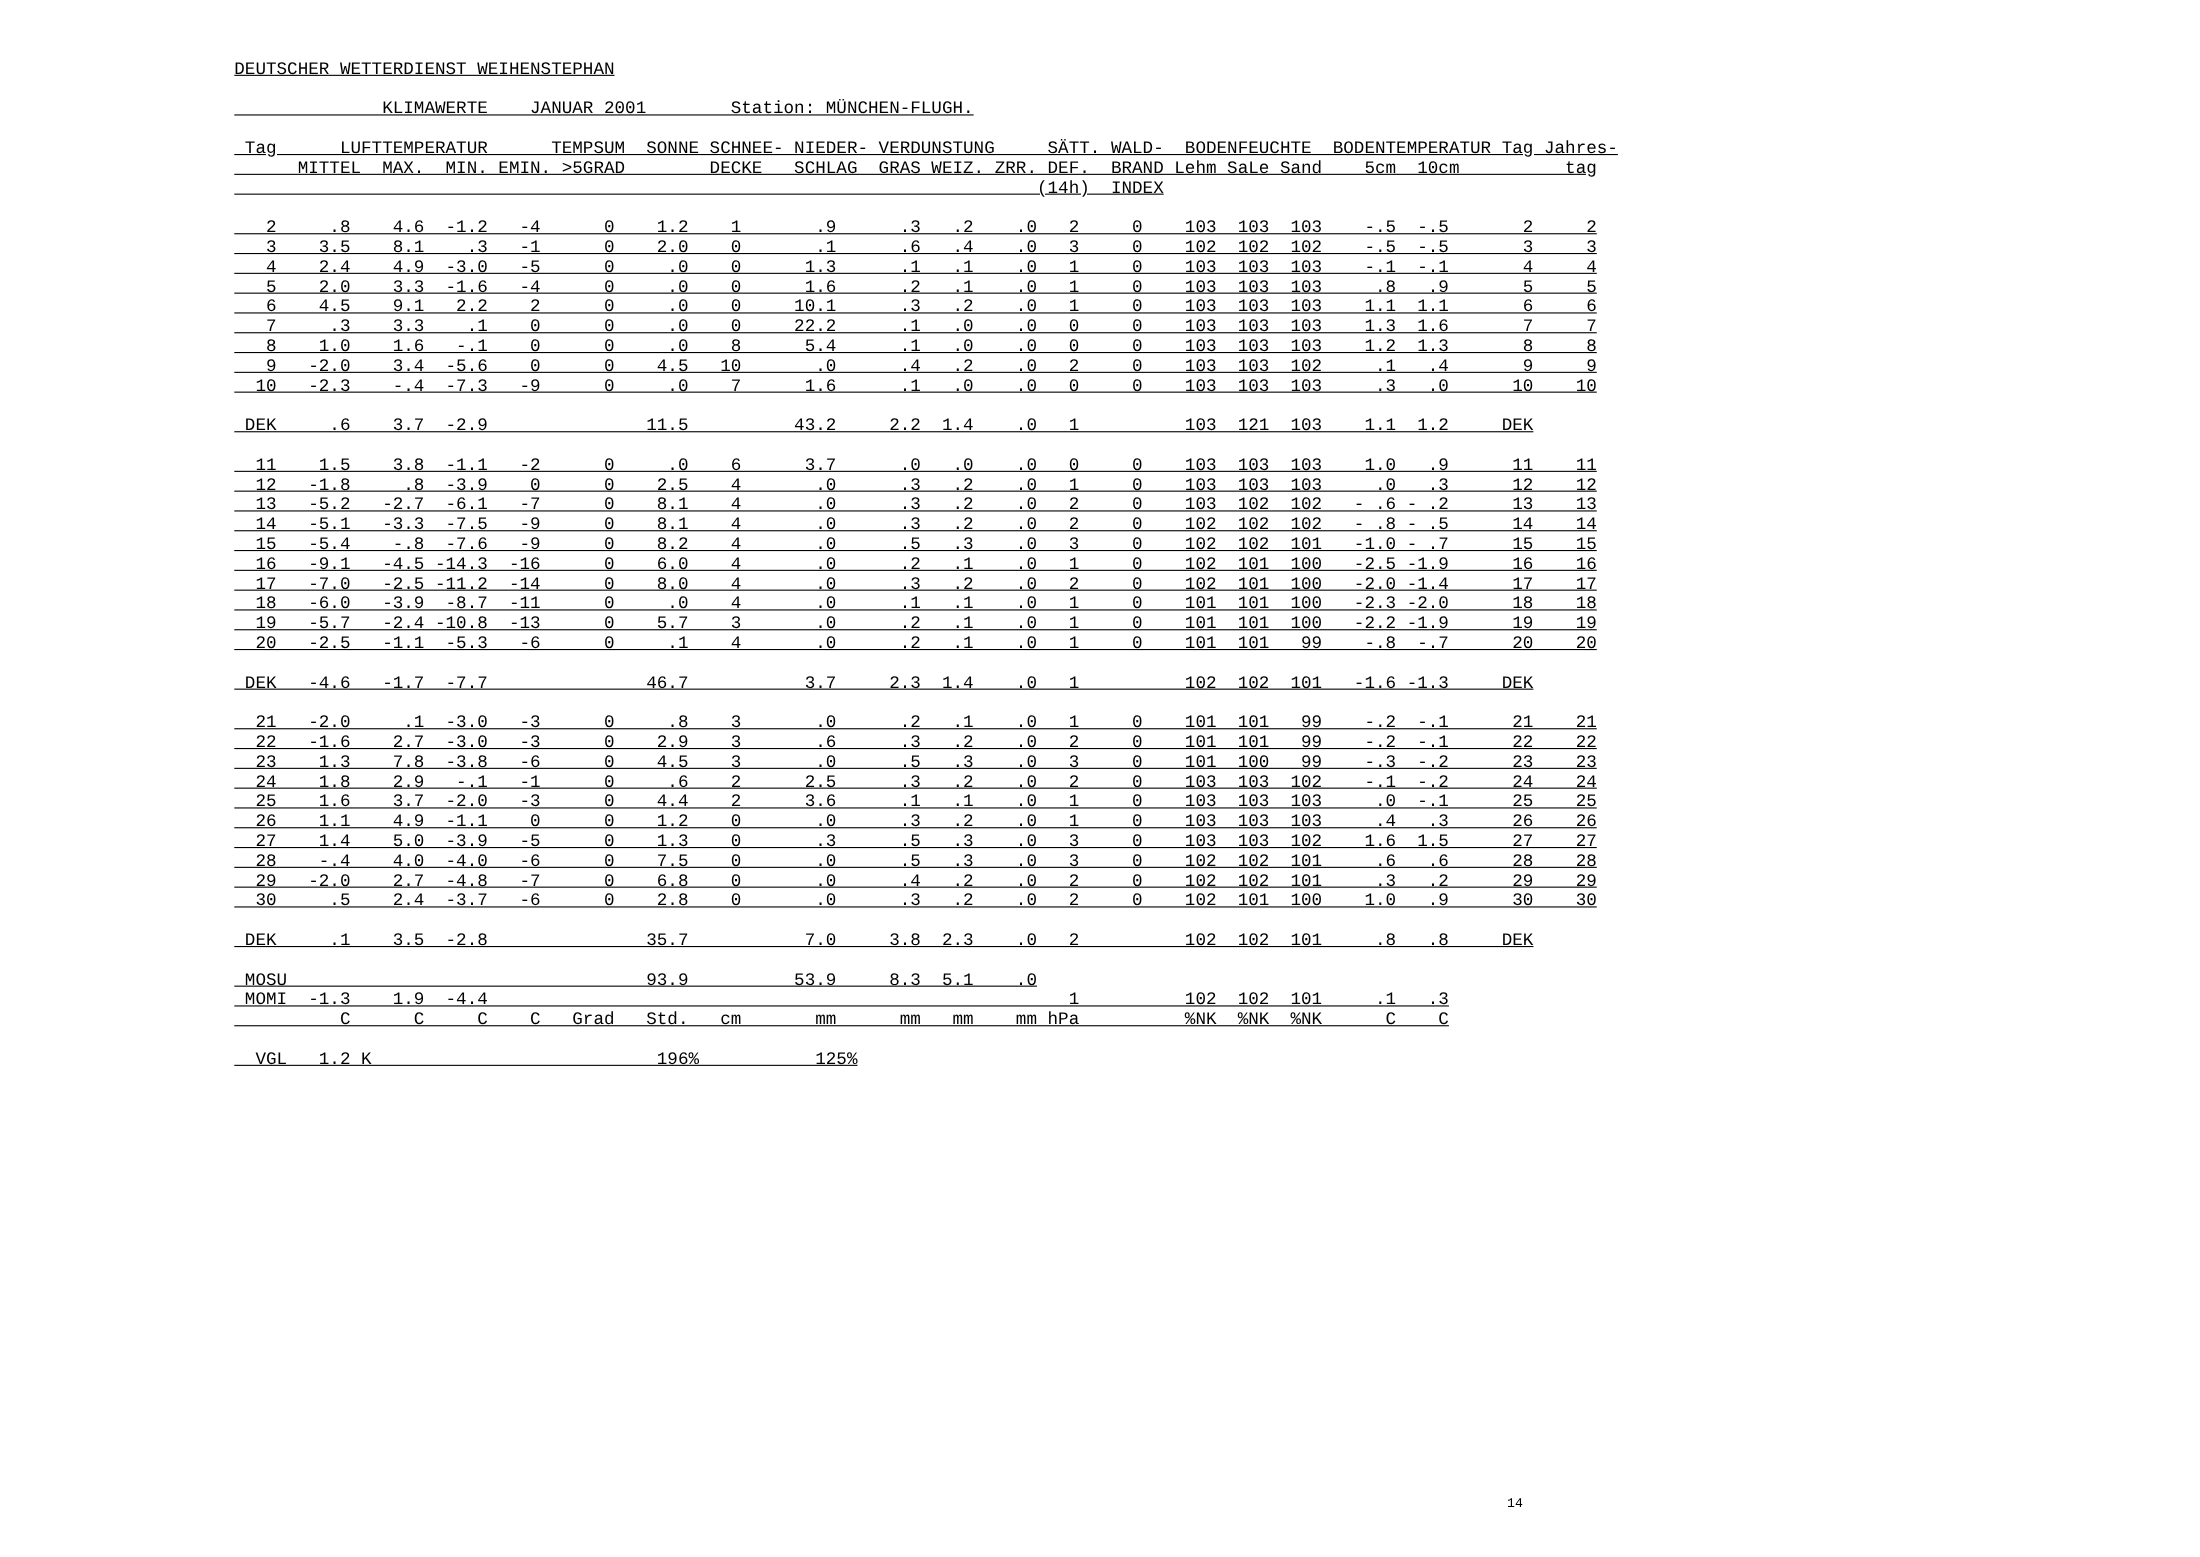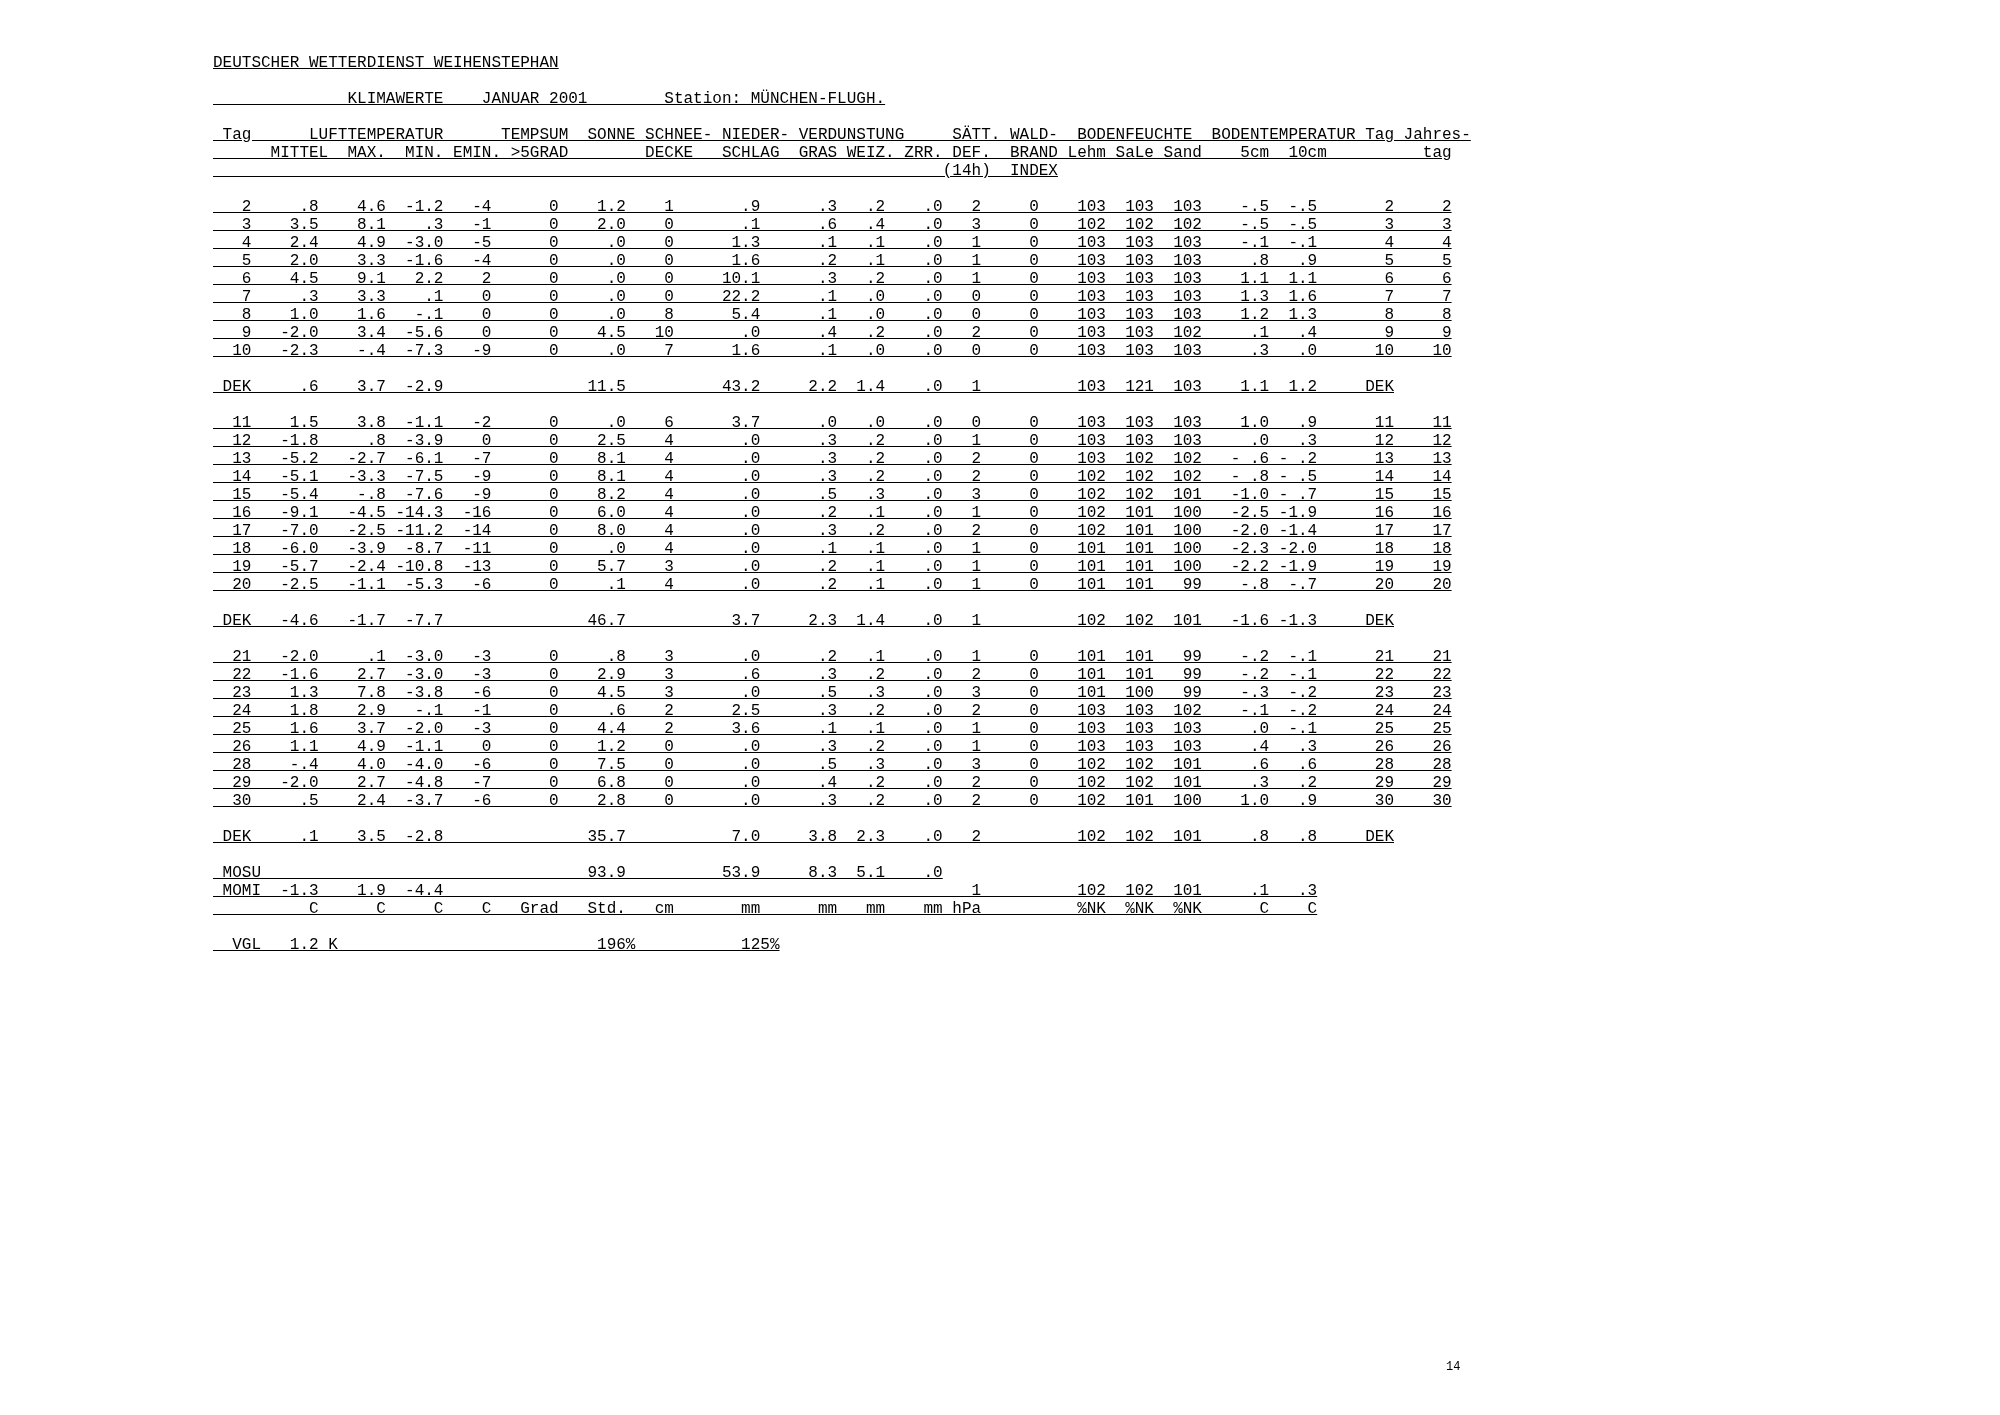--- a/index.html
+++ b/index.html
@@ -19,21 +19,21 @@
     line-height: 18px;
     color: #000000;
   }
   .line {
     white-space: pre;
     height: 18px;
     text-decoration: underline;
   }
   #page-number {
     position: absolute;
-    left: 1446px;
+    left: 1370px;
     top: 1360px;
     font-family: "Liberation Mono", "DejaVu Sans Mono", monospace;
     font-size: 12px;
     color: #000000;
   }
 </style>
 </head>
 <body>
 
 <div id="report">
@@ -69,20 +69,21 @@
     <div class="line">  20   -2.5   -1.1  -5.3   -6      0     .1    4       .0      .2   .1    .0   1     0    101  101   99    -.8  -.7      20    20</div>
     <div class="line"></div>
     <div class="line"> DEK   -4.6   -1.7  -7.7               46.7           3.7     2.3  1.4    .0   1          102  102  101   -1.6 -1.3     DEK</div>
     <div class="line"></div>
     <div class="line">  21   -2.0     .1  -3.0   -3      0     .8    3       .0      .2   .1    .0   1     0    101  101   99    -.2  -.1      21    21</div>
     <div class="line">  22   -1.6    2.7  -3.0   -3      0    2.9    3       .6      .3   .2    .0   2     0    101  101   99    -.2  -.1      22    22</div>
     <div class="line">  23    1.3    7.8  -3.8   -6      0    4.5    3       .0      .5   .3    .0   3     0    101  100   99    -.3  -.2      23    23</div>
     <div class="line">  24    1.8    2.9   -.1   -1      0     .6    2      2.5      .3   .2    .0   2     0    103  103  102    -.1  -.2      24    24</div>
     <div class="line">  25    1.6    3.7  -2.0   -3      0    4.4    2      3.6      .1   .1    .0   1     0    103  103  103     .0  -.1      25    25</div>
     <div class="line">  26    1.1    4.9  -1.1    0      0    1.2    0       .0      .3   .2    .0   1     0    103  103  103     .4   .3      26    26</div>
+    <div class="line">  27    1.4    5.0  -3.9   -5      0    1.3    0       .3      .5   .3    .0   3     0    103  103  102    1.6  1.5      27    27</div>
     <div class="line">  28    -.4    4.0  -4.0   -6      0    7.5    0       .0      .5   .3    .0   3     0    102  102  101     .6   .6      28    28</div>
     <div class="line">  29   -2.0    2.7  -4.8   -7      0    6.8    0       .0      .4   .2    .0   2     0    102  102  101     .3   .2      29    29</div>
     <div class="line">  30     .5    2.4  -3.7   -6      0    2.8    0       .0      .3   .2    .0   2     0    102  101  100    1.0   .9      30    30</div>
     <div class="line"></div>
     <div class="line"> DEK     .1    3.5  -2.8               35.7           7.0     3.8  2.3    .0   2          102  102  101     .8   .8     DEK</div>
     <div class="line"></div>
     <div class="line"> MOSU                                  93.9          53.9     8.3  5.1    .0</div>
     <div class="line"> MOMI  -1.3    1.9  -4.4                                                       1          102  102  101     .1   .3</div>
     <div class="line">          C      C     C    C   Grad   Std.   cm       mm      mm   mm    mm hPa          %NK  %NK  %NK      C    C</div>
     <div class="line"></div>

